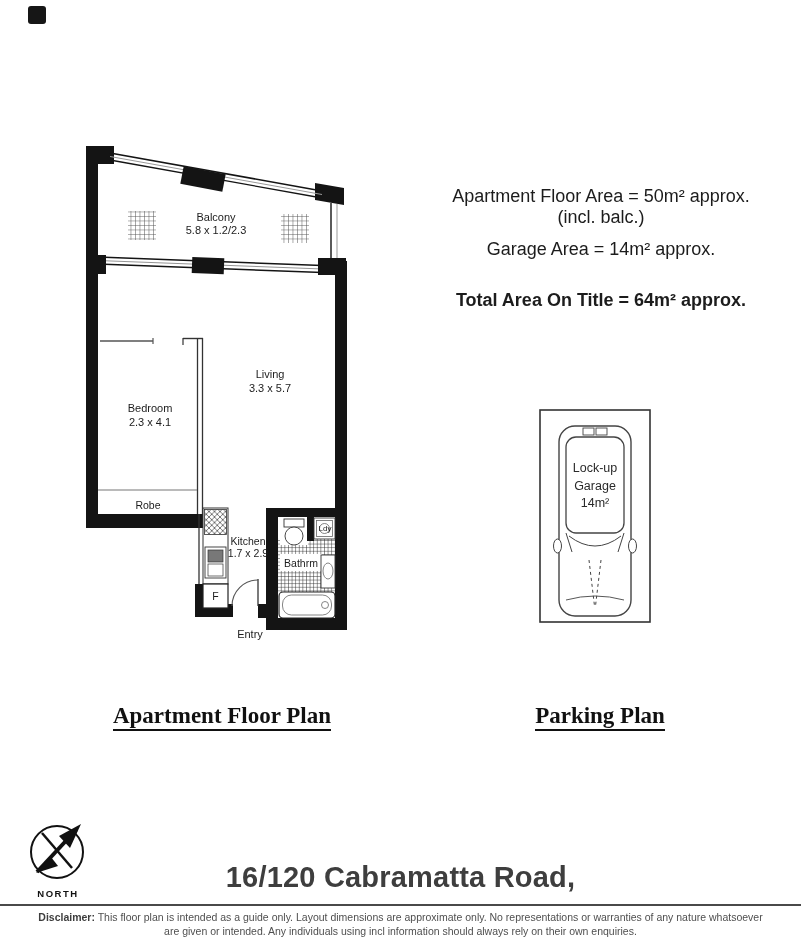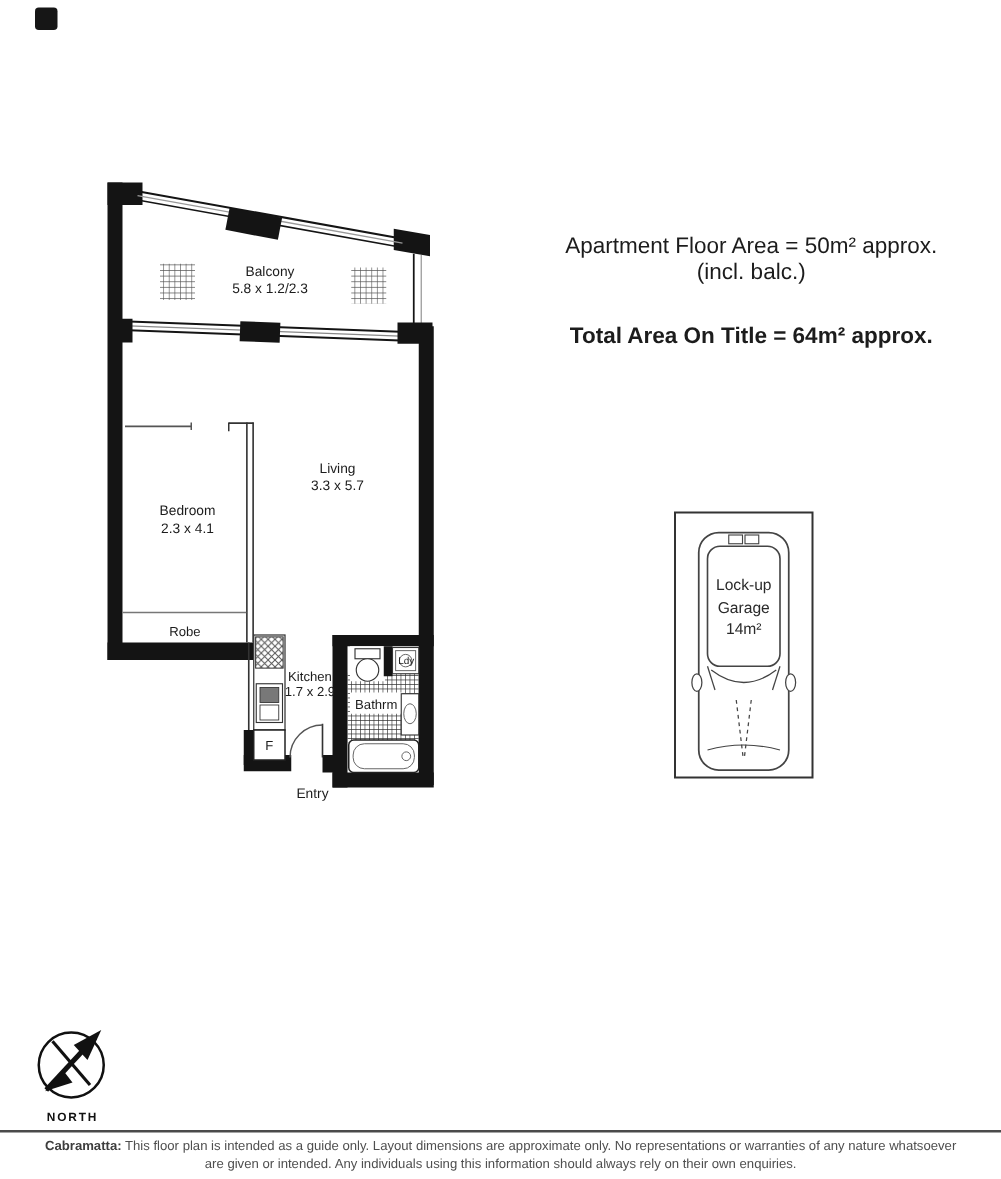--- a/index.html
+++ b/index.html
@@ -193,26 +193,34 @@
       <line x1="37" y1="872" x2="76" y2="830" stroke="#111" stroke-width="4"></line>
       <polygon points="81,824 59,836 70,848" fill="#111"></polygon>
       <line x1="42" y1="833" x2="72" y2="868" stroke="#111" stroke-width="2.5"></line>
       <polygon points="36,873 51,857 58,866" fill="#111"></polygon>
       <text class="north-lbl" x="58" y="897">NORTH</text>
     </g>
   </svg>
 
   <div class="area-summary">
     <div class="as-line">Apartment Floor Area = 50m² approx.(incl. balc.)</div>
+    <div class="as-line">Garage Area = 14m² approx.</div>
     <div class="as-line total">Total Area On Title = 64m² approx.</div>
   </div>
 
+  <div class="caption caption-apartment">
+    <span>Apartment Floor Plan</span>
+  </div>
+  <div class="caption caption-parking">
+    <span>Parking Plan</span>
+  </div>
 
   <div class="address">
+    <span>16/120 Cabramatta Road,</span>
   </div>
 
   <div class="divider"></div>
   <div class="disclaimer">
-    <div><strong>Cabramatta:</strong> <span>This floor plan is intended as a guide only. Layout dimensions are approximate only. No representations or warranties of any nature whatsoever</span></div>
-    <div>are given or intended.  Any individuals using this information should always rely on their own enquiries.</div>
+    <div><strong>Disclaimer:</strong> <span>This floor plan is intended as a guide only. Layout dimensions are approximate only. No representations or warranties of any nature whatsoever</span></div>
+    <div>are given or intended.  Any individuals using incl information should always rely on their own enquiries.</div>
   </div>
 
 </div>
 
 </body></html>

